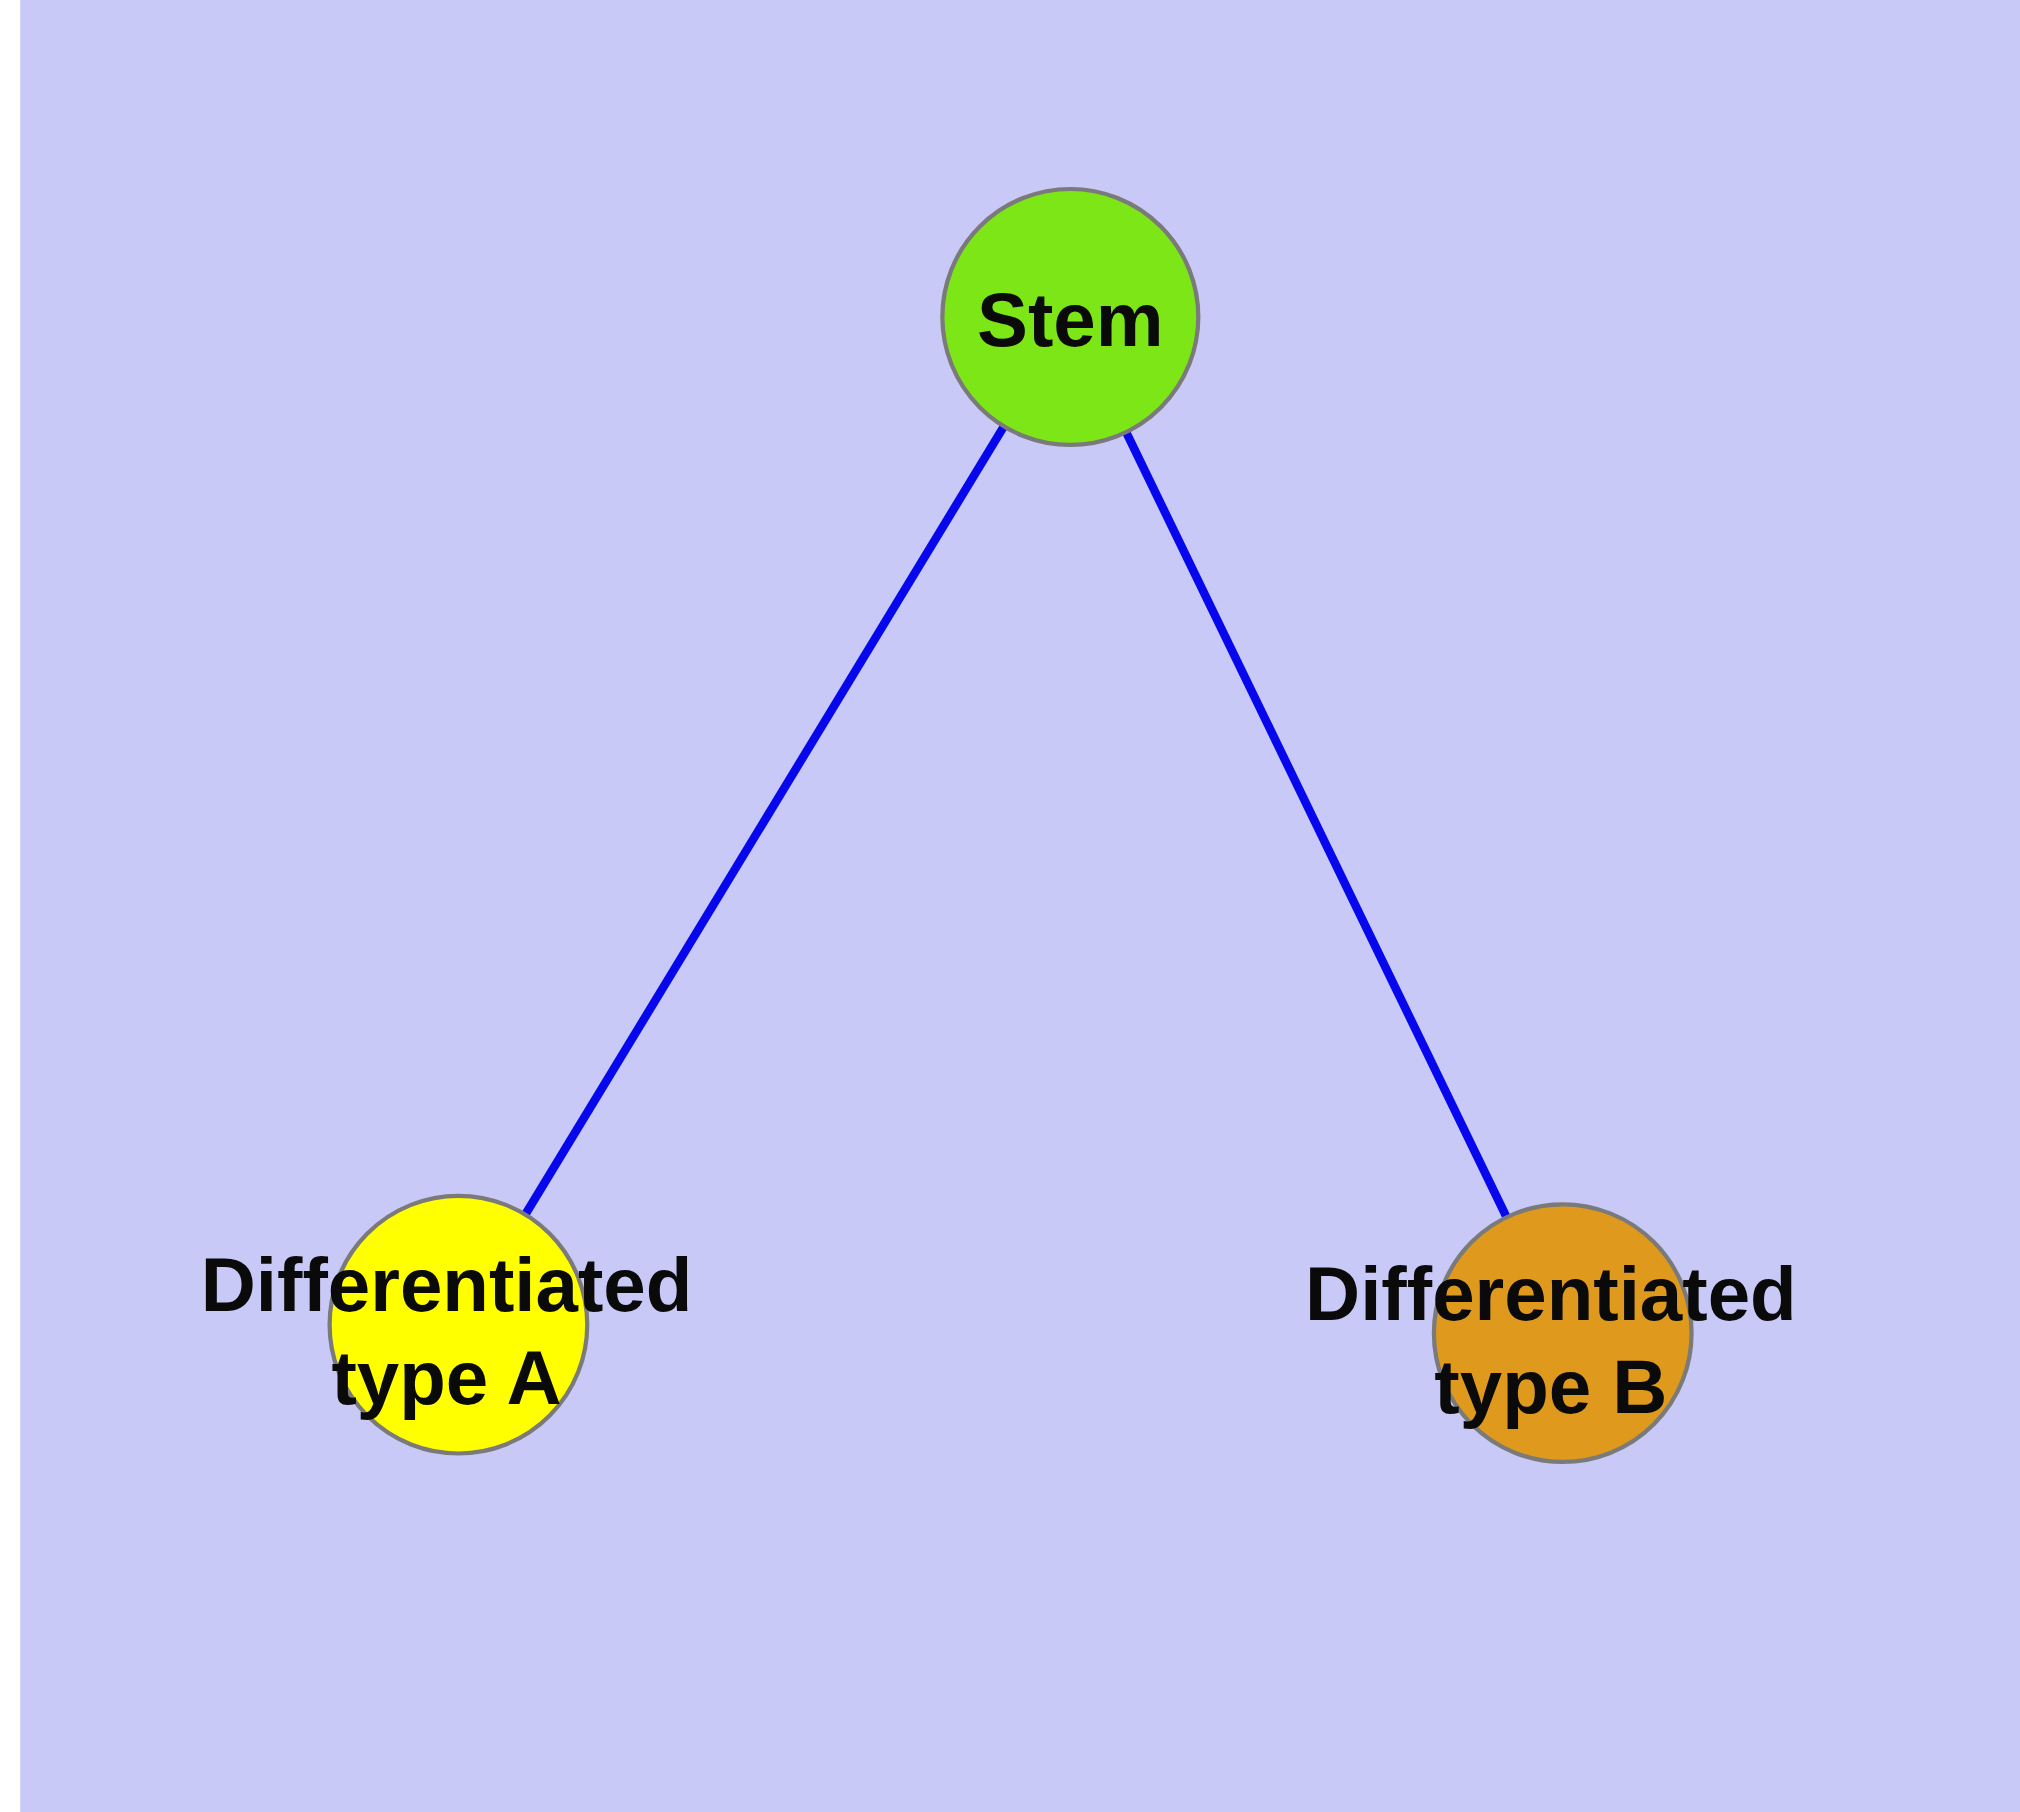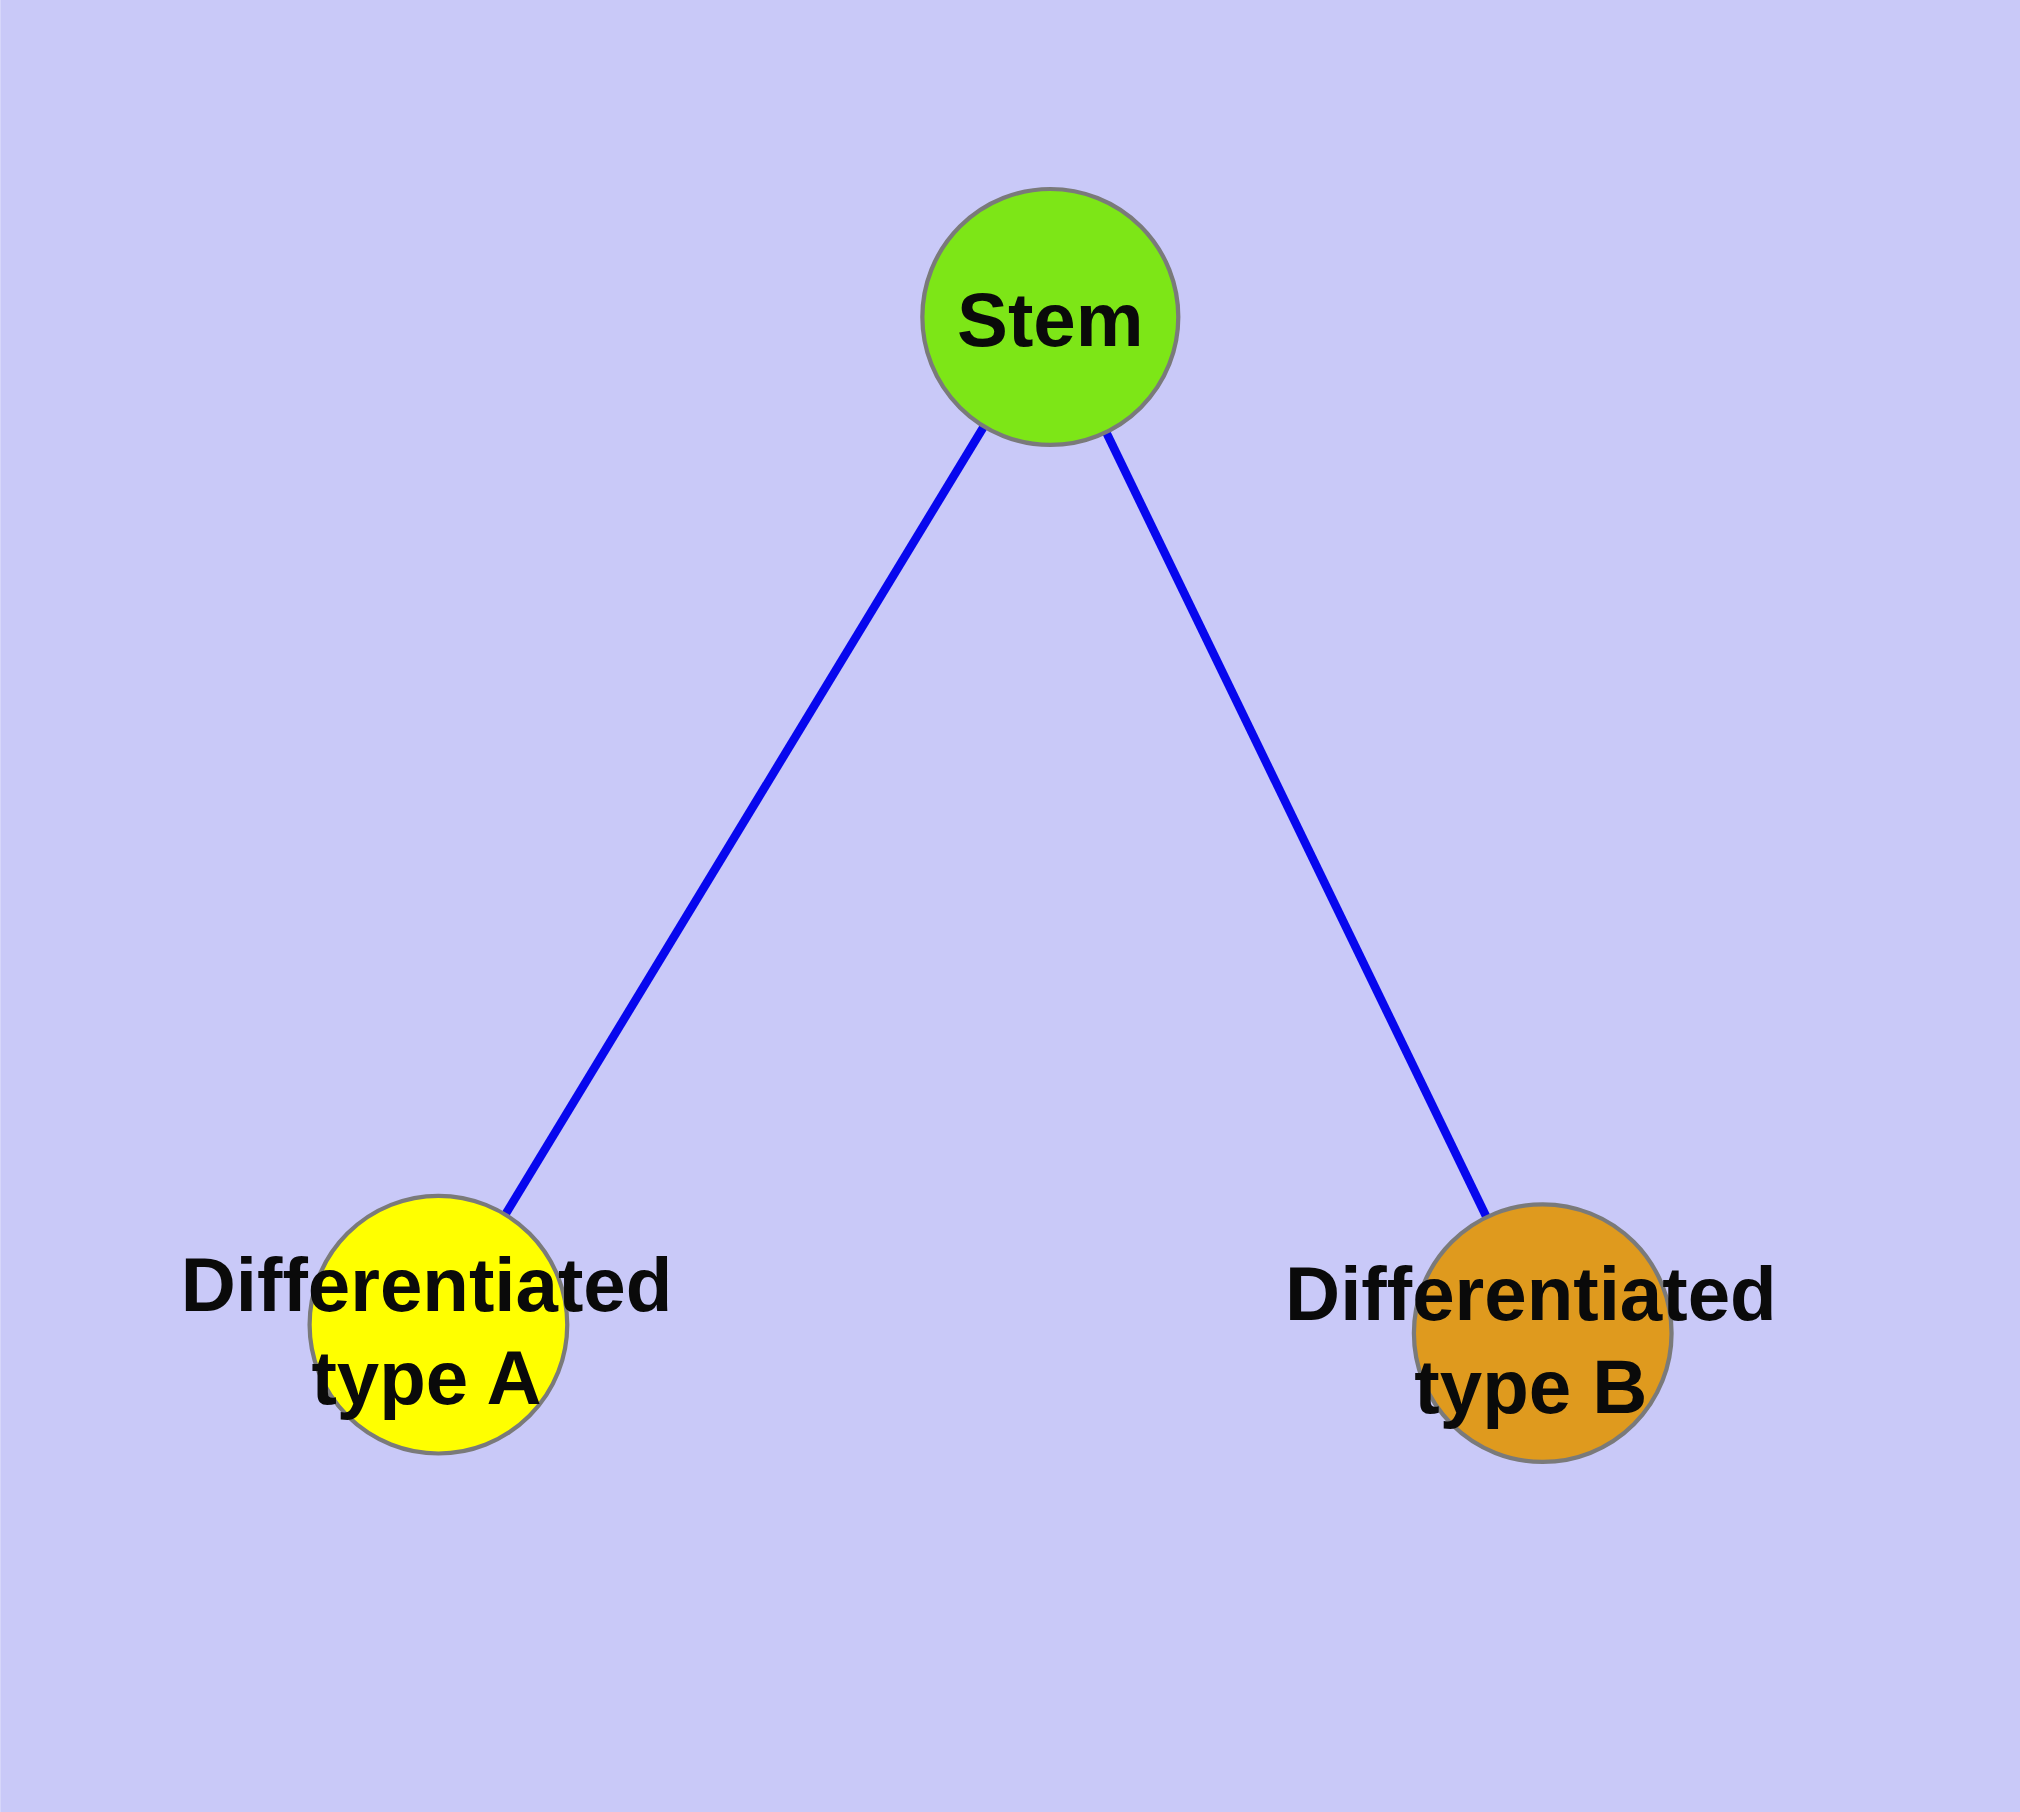--- a/index.html
+++ b/index.html
@@ -5,20 +5,21 @@
   html, body {
     margin: 0;
     padding: 0;
     background: #ffffff;
   }
   .stage {
     position: relative;
     width: 1768px;
     height: 1812px;
     box-shadow: inset 0 0 0 1.7px #ffffff; 
+    padding-left: 20px;
   }
   svg {
     display: block;
     width: 2021px;
     height: 1812px;
   }
   .edge {
     stroke-width: 10;
     stroke-linecap: butt;
     fill: none;

